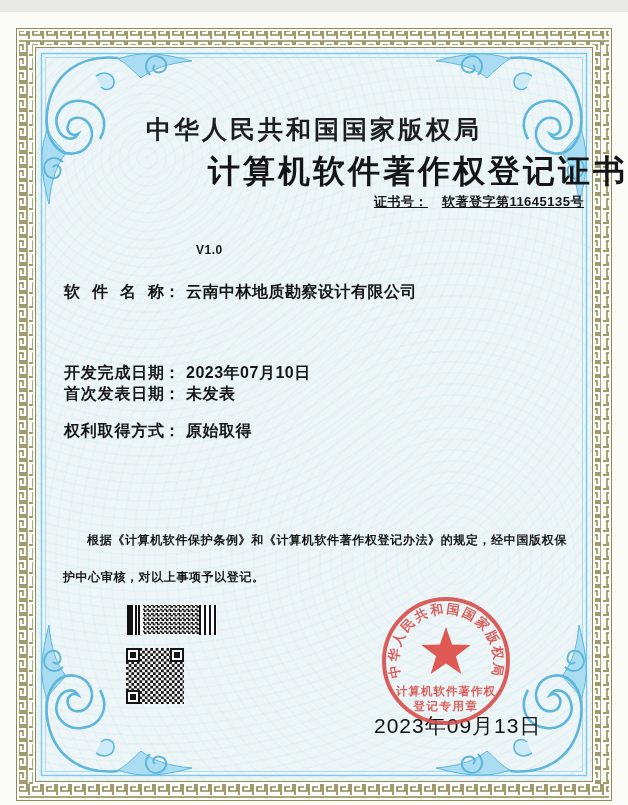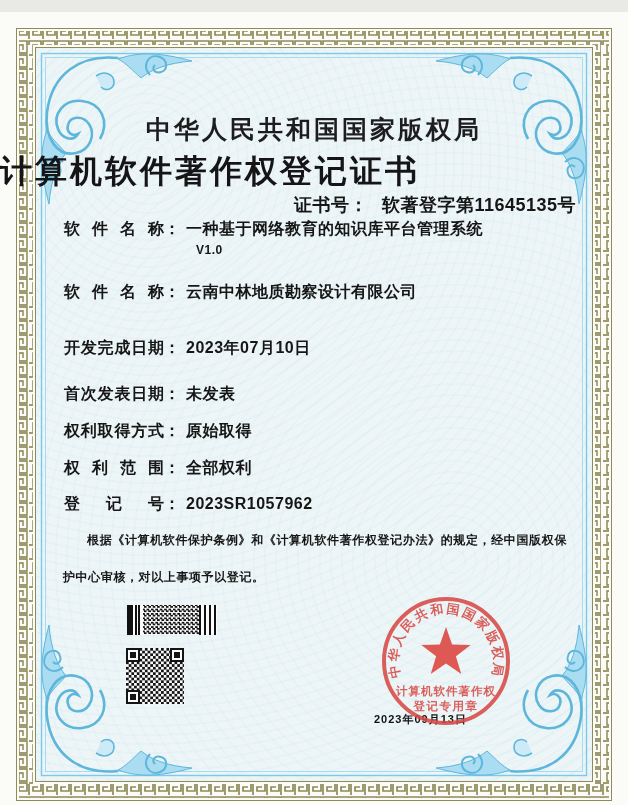--- a/index.html
+++ b/index.html
@@ -18,26 +18,26 @@
   }
   .border-svg { position:absolute; left:0; top:0; }
   .abs { position:absolute; }
 
   .title {
     left:0; right:0; top:101px; text-align:center;
     font-family:"Liberation Serif","DejaVu Serif",serif;
     font-size:25px; font-weight:700; letter-spacing:3px; color:#1d1d1f;
   }
   .subtitle {
-    left:0; right:0; top:138px; text-align:left;
+    left:0; right:0; top:138px; text-align:right;
     font-family:"Liberation Serif","DejaVu Serif",serif;
     font-size:32px; font-weight:700; letter-spacing:3px; color:#151517;
   }
   .certno {
-    right:52px; top:181px; font-size:18px; font-weight:700; letter-spacing:0.5px;
+    right:44px; top:181px; font-size:13px; font-weight:700; letter-spacing:0.5px;text-decoration:underline;
   }
   .certno .gap { display:inline-block; width:14px; }
 
   .field { left:64px; font-size:16px; font-weight:700; white-space:nowrap; }
   .field .lbl {
     display:inline-block; width:100px;
     text-align:justify; text-align-last:justify; vertical-align:top;
   }
   .field .colon { display:inline-block; width:16px; }
   .field .val { display:inline-block; margin-left:6px; letter-spacing:0.5px; }
@@ -60,21 +60,21 @@
     left:126px; top:636px; width:58px; height:56px;
     background:repeating-conic-gradient(#141414 0% 25%, #fafafa 0% 50%) 0 0/5.4px 5.4px;
   }
   .qr .finder { position:absolute; width:14px; height:14px; border:2.5px solid #141414; background:#fafafa; box-sizing:border-box; }
   .qr .finder::after { content:""; position:absolute; inset:2px; background:#141414; }
   .qr .f-tl { left:0; top:0; }
   .qr .f-tr { right:0; top:0; }
   .qr .f-bl { left:0; bottom:0; }
 
   .issue-date {
-    left:374px; top:700px; font-size:11px; font-weight:700; letter-spacing:1px; color:#121212;
+    left:374px; top:700px; font-size:21px; font-weight:400; letter-spacing:1px; color:#121212;
   }
   .seal-svg { left:376px; top:579px; opacity:0.88; }
 </style>
 </head>
 <body>
 
 <div class="page">
 
   <div class="inner-bg"></div>
 
@@ -109,48 +109,39 @@
     <use href="#cornerFl" transform="translate(628,0) scale(-1,1)"></use>
     <use href="#cornerFl" transform="translate(0,805) scale(1,-1)"></use>
     <use href="#cornerFl" transform="translate(628,805) scale(-1,-1)"></use>
   </svg>
 
   <div class="abs title">中华人民共和国国家版权局</div>
   <div class="abs subtitle">计算机软件著作权登记证书</div>
 
   <div class="abs certno"><span>证书号：</span><span class="gap"></span><span>软著登字第11645135号</span></div>
 
-  <div class="abs field" style="top:207px">
-    <span class="lbl">软件名称</span><span class="colon">：</span><span class="val">一种基于网络教育的知识库平台管理系统</span>
-  </div>
   <div class="abs val2" style="top:231px">V1.0</div>
 
   <div class="abs field" style="top:270px">
     <span class="lbl">软件名称</span><span class="colon">：</span><span class="val">云南中林地质勘察设计有限公司</span>
   </div>
 
-  <div class="abs field" style="top:326px">
+  <div class="abs field" style="top:351px">
     <span class="lbl">开发完成日期</span><span class="colon">：</span><span class="val">2023年07月10日</span>
   </div>
 
   <div class="abs field" style="top:372px">
     <span class="lbl">首次发表日期</span><span class="colon">：</span><span class="val">未发表</span>
   </div>
 
   <div class="abs field" style="top:409px">
     <span class="lbl">权利取得方式</span><span class="colon">：</span><span class="val">原始取得</span>
   </div>
 
-  <div class="abs field" style="top:446px">
-    <span class="lbl">权利范围</span><span class="colon">：</span><span class="val">全部权利</span>
-  </div>
 
-  <div class="abs field" style="top:482px">
-    <span class="lbl">登记号</span><span class="colon">：</span><span class="val">2023SR1057962</span>
-  </div>
 
   <div class="abs statement">根据《计算机软件保护条例》和《计算机软件著作权登记办法》的规定，经中国版权保护中心审核，对以上事项予以登记。</div>
 
   <div class="abs barcode"></div>
 
   <div class="abs qr">
     <span class="finder f-tl"></span>
     <span class="finder f-tr"></span>
     <span class="finder f-bl"></span>
   </div>

